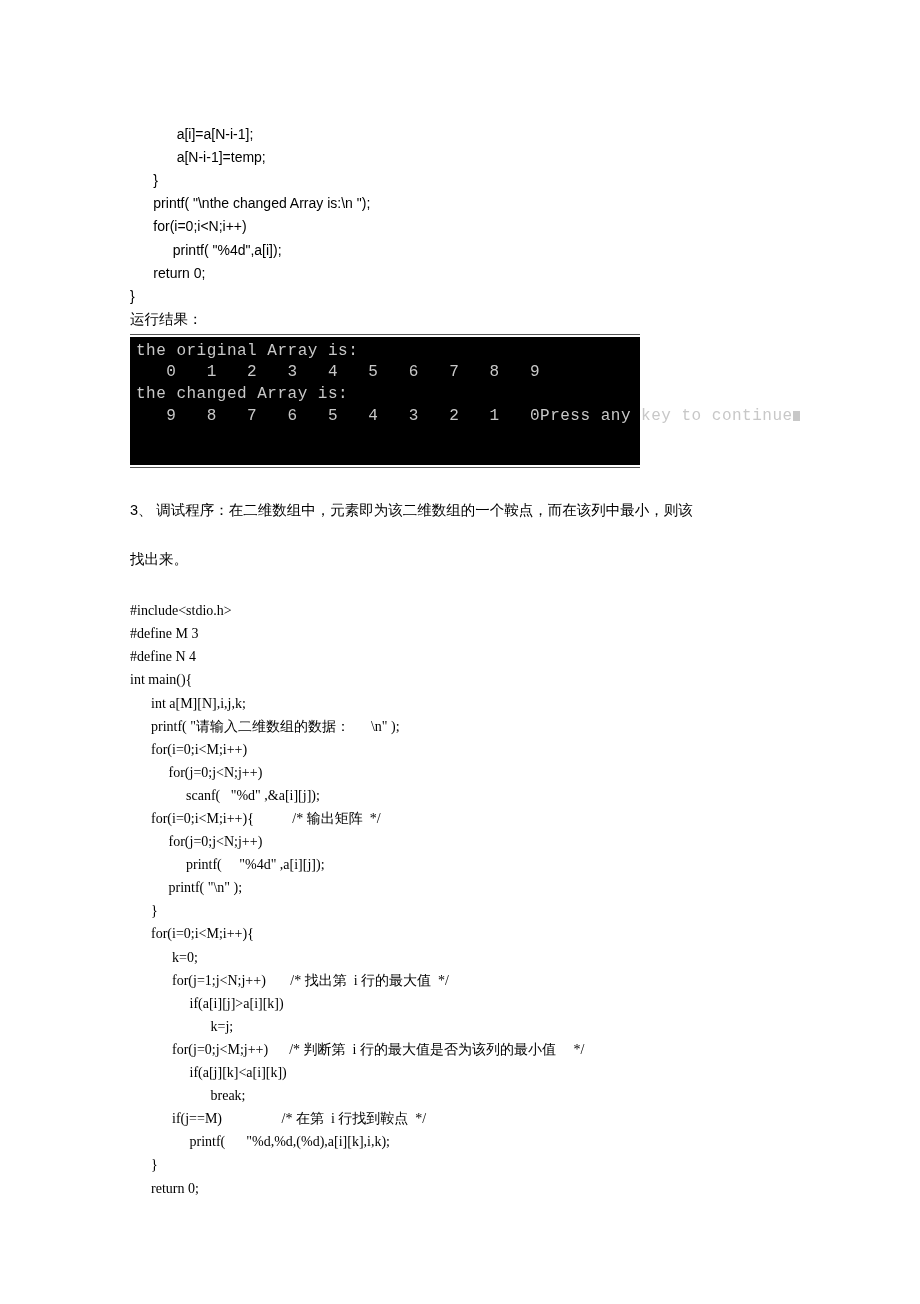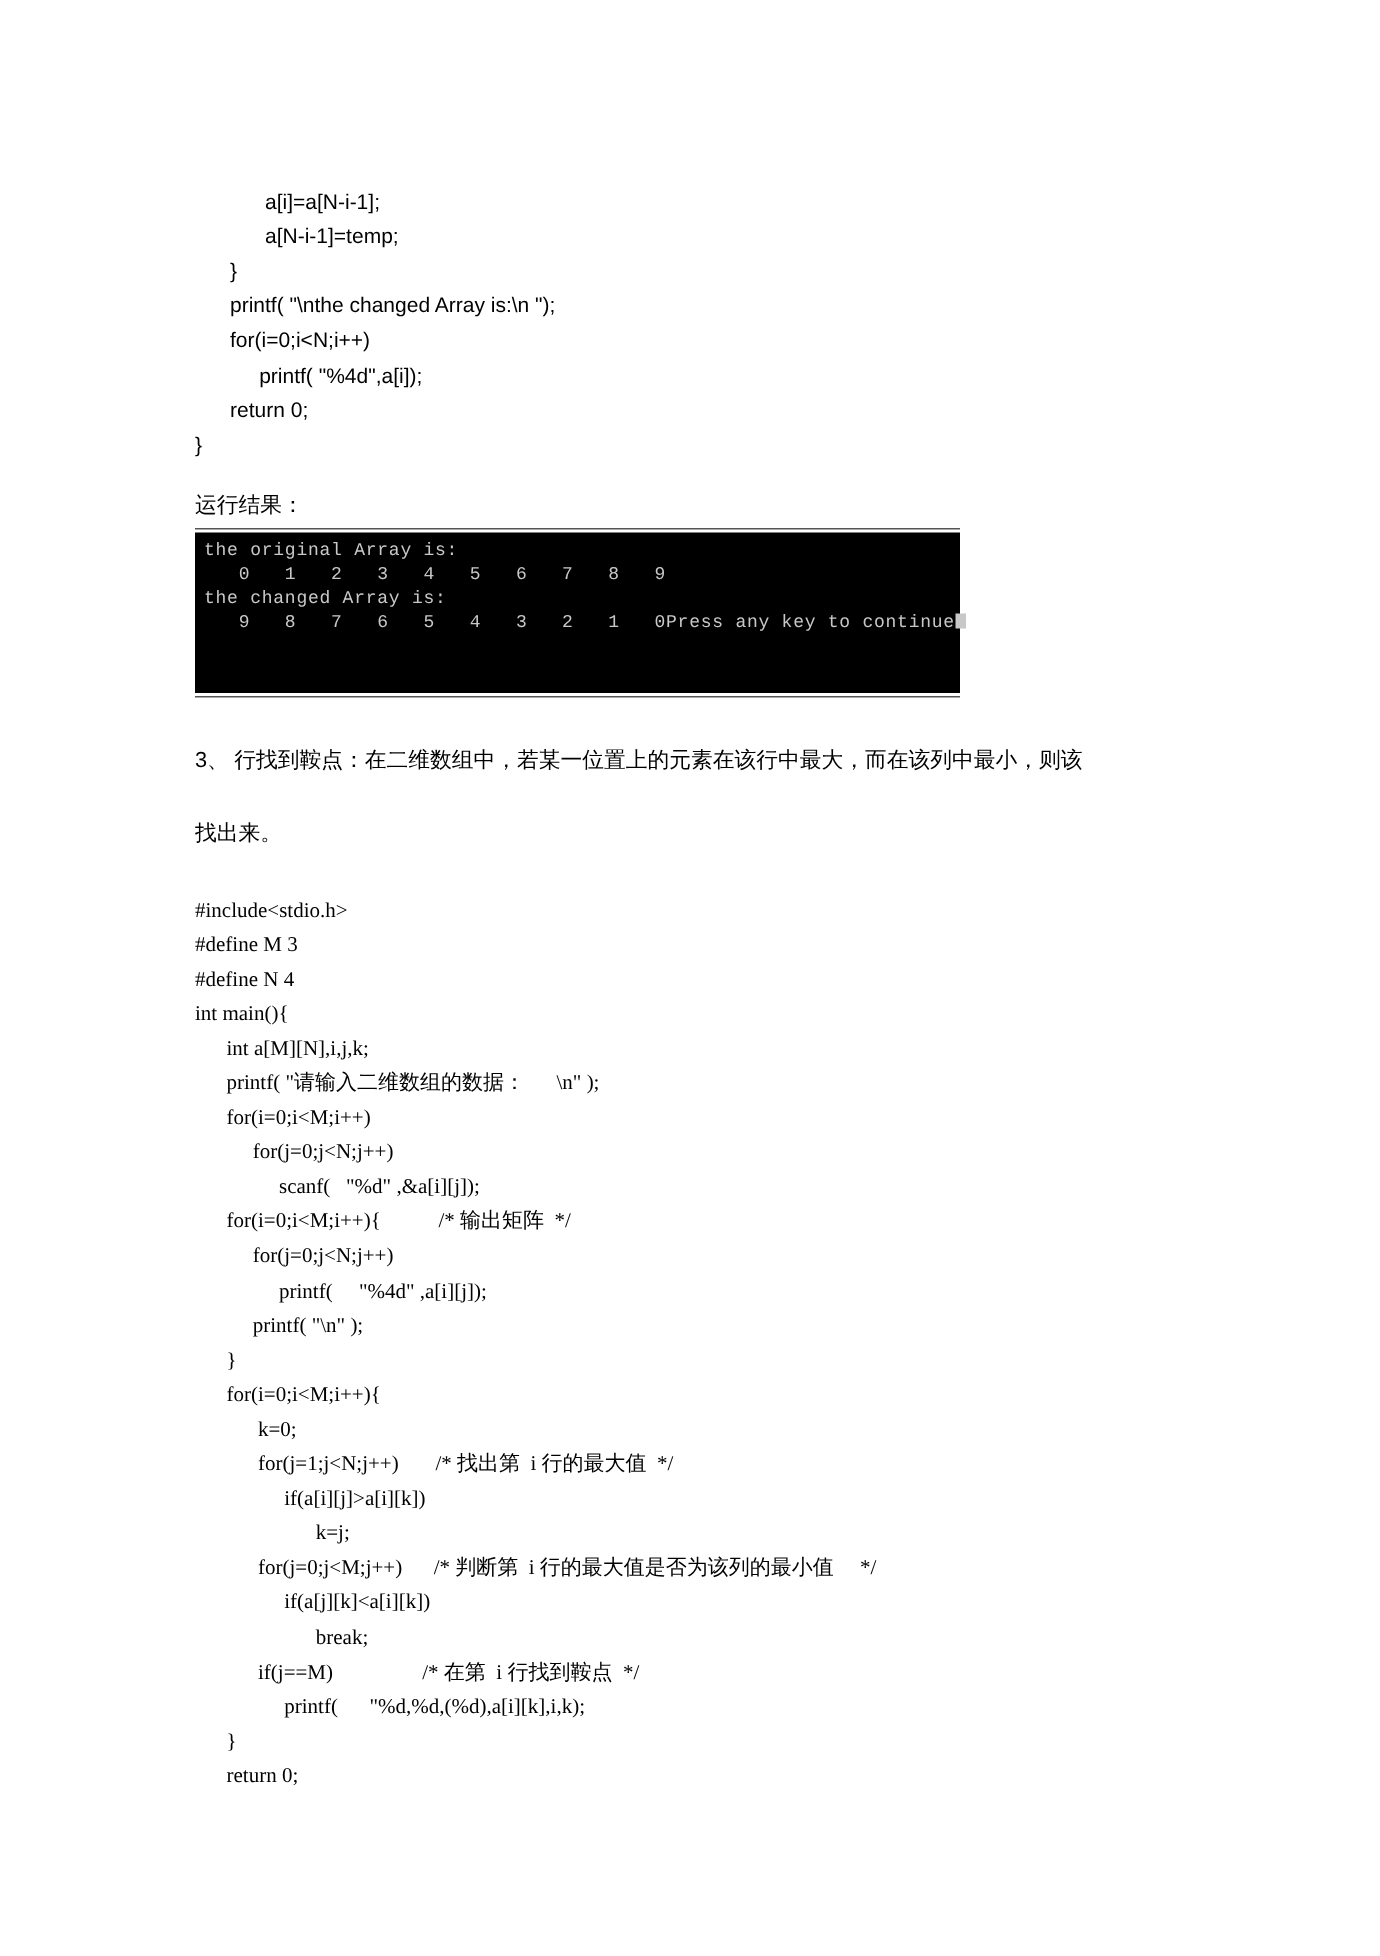--- a/index.html
+++ b/index.html
@@ -22,33 +22,32 @@
   .code {
     font-family: Arial, "Microsoft YaHei", sans-serif;
     white-space: pre;
     font-size: 14px;
   }
   .mono {
     font-family: Arial, sans-serif;
   }
   .result-label {
     font-family: Liberation Sans, sans-serif;
-    margin-top: 18px;
     margin-bottom: 0;
   }
   .hr-line {
     border: none;
     border-top: 1px solid #555;
     margin: 2px 0;
   }
   .console {
     background: #000000;
     color: #c8c8c8;
     font-family: "Courier New", monospace;
-    font-size: 12px;
+    font-size: 16px;
     line-height: 1.35;
     padding: 4px 6px 38px 6px;
     white-space: pre;
     letter-spacing: 0.5px;
     box-sizing: border-box;
     width: 510px;
   }
   .cursor {
     display: inline-block;
     width: 7px;
@@ -91,21 +90,21 @@
   <hr class="hr-line" style="width:510px;margin-left:0;">
 
   <div class="console"><span>the original Array is:</span>
 <span>   0   1   2   3   4   5   6   7   8   9</span>
 <span>the changed Array is:</span>
 <span>   9   8   7   6   5   4   3   2   1   0Press any key to continue</span><span class="cursor"></span></div>
 
   <hr class="hr-line" style="width:510px;margin-left:0;">
 
   <div class="para just">
-    <span class="mono">3、</span>&nbsp;<span>行找到鞍点：在二维数组中，若某一位置上的元素在该行中最大，而在该列中最小，则该</span><br>
+    <span class="mono">3、</span>&nbsp;<span>调试程序：在二维数组中，元素即为该二维数组的一个鞍点，而在该列中最小，则该</span><br>
     <br>
     <span>找出来。</span>
   </div>
 
   <div class="code" style="margin-top:4px;font-family:Liberation Serif, serif;">
 <span>#include&lt;stdio.h&gt;</span>
 <span>#define M 3</span>
 <span>#define N 4</span>
 <span>int main(){</span>
 <span>      int a[M][N],i,j,k;</span>

